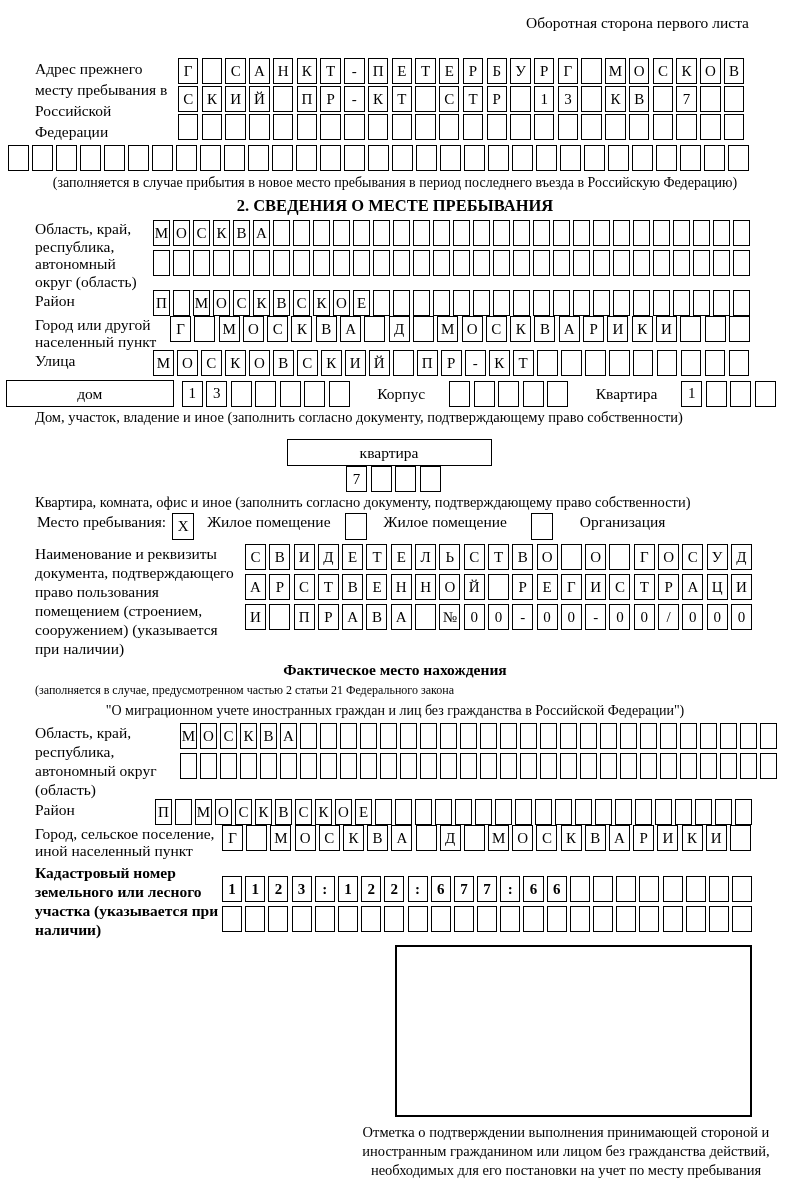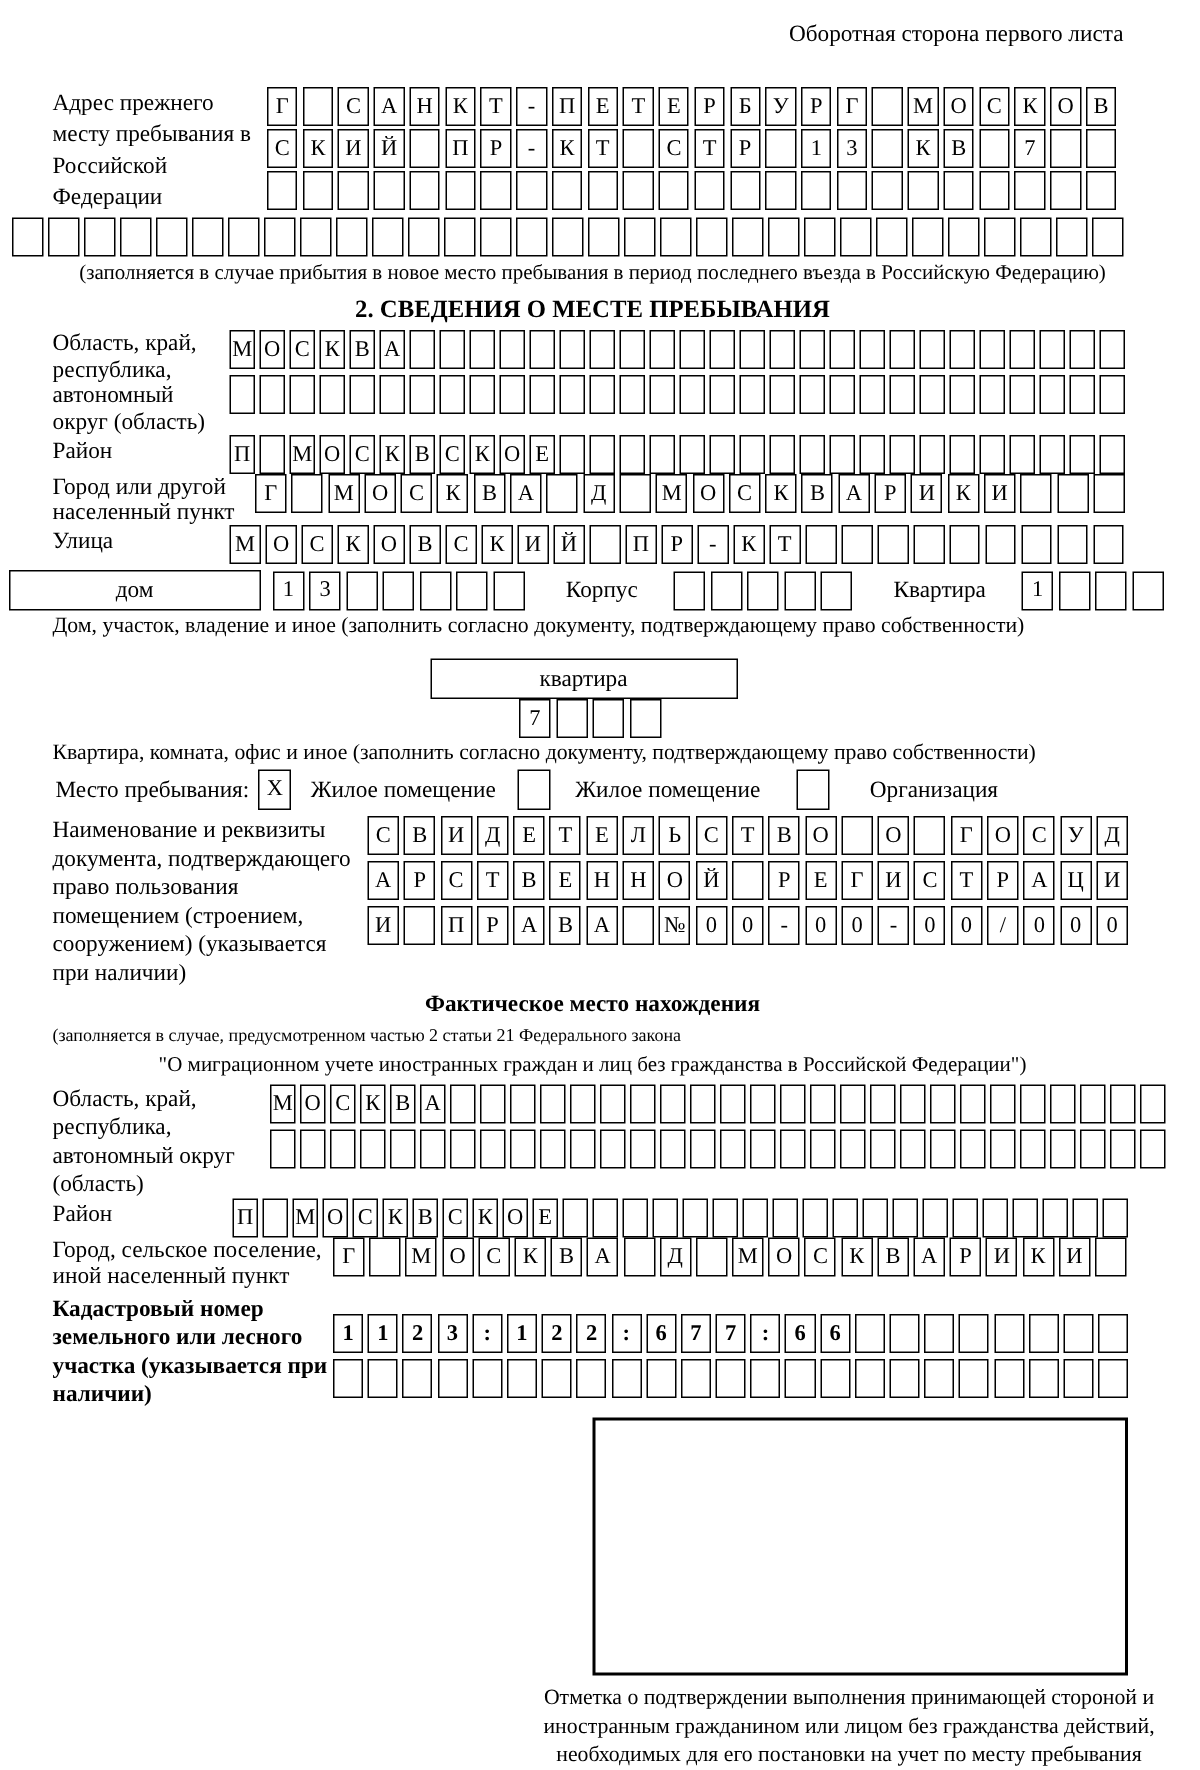--- a/index.html
+++ b/index.html
@@ -43,21 +43,21 @@
 
   .row-house{margin-top:4px;align-items:center;justify-content:center;}
   .bigbox{box-sizing:border-box;border:1.6px solid #000;height:27px;flex:none;
           display:flex;align-items:center;justify-content:center;font-size:15.5px;}
   .dom-box{width:168px;margin-left:-5px;margin-right:8px;}
   .kv-box{width:205px;margin-left:-5px;margin-right:7px;}
   .inline-lab{font-size:15.5px;margin:0 24px;line-height:27px;flex:none;}
   .caption-left{margin-top:2px;font-size:14.5px;line-height:16px;}
 
   .row-apartment{margin-top:14px;align-items:center;flex-direction:column;}
-  .row-stay{margin-top:3px;align-items:center;font-size:15.5px;}
+  .row-stay{margin-top:3px;font-size:15.5px;}
   .stay-label{flex:none;margin-left:2px;}
   .stay-opt{flex:none;font-family:Liberation Serif, serif;}
   .note-stay{margin-left:240px;font-size:14.5px;line-height:16px;margin-top:1px;}
 
   .block-doc{margin-top:4px;}
   .block-doc .label{width:210px;line-height:19px;}
 
   .title-actual{margin-top:2px;text-align:center;font-weight:bold;font-size:15.5px;line-height:19px;}
   .cap-act{margin-top:3px;font-size:12px;line-height:17px;}
   .cap-act2{text-align:center;font-size:14px;line-height:17px;margin-top:3px;}

